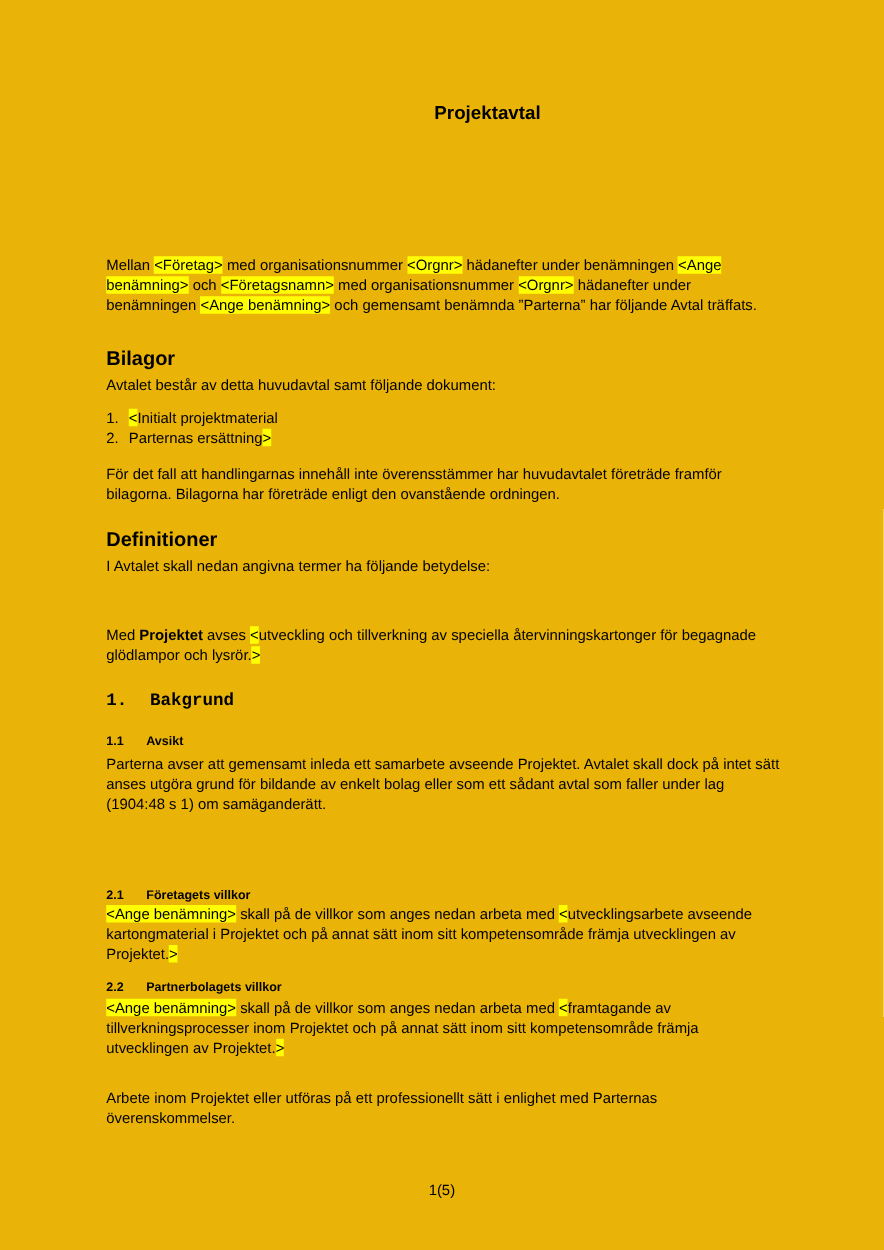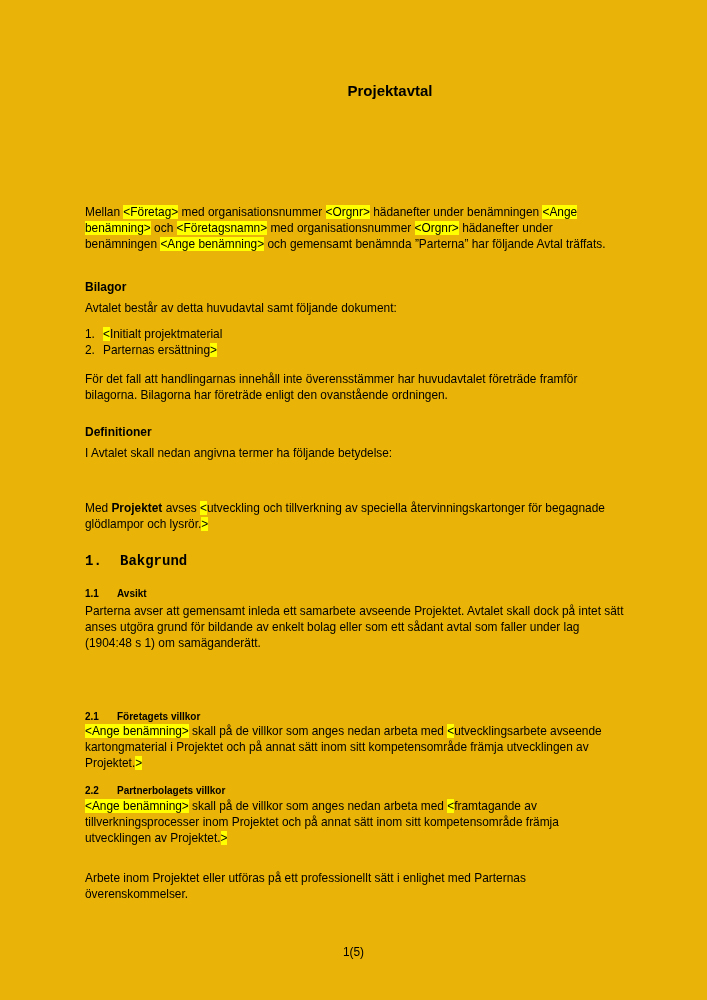--- a/index.html
+++ b/index.html
@@ -13,21 +13,21 @@
     font-size: 11.9px;
     line-height: 16px;
     overflow: hidden;
   }
   .block { position: absolute; left: 85px; width: 540px; margin: 0; }
   .title-block {
     position: absolute; left: 85px; width: 610px;
     text-align: center;
     font-size: 15px; font-weight: bold; line-height: 17px;
   }
-  .h2 { font-size: 12px; font-weight: bold; line-height: 17px; }
+  .h2 { font-size: 16px; font-weight: bold; line-height: 17px; }
   .h1num { font-size: 14px; font-weight: bold; line-height: 18px; font-family: Liberation Mono, monospace; }
   .h3num { font-size: 10px; font-weight: bold; line-height: 15px; }
   .numbox-l { display: inline-block; width: 35px; }
   .numbox-s { display: inline-block; width: 32px; }
   .li { display: flex; }
   .li .num { flex: 0 0 18px; }
   .hl { background: #ffff00; }
   .b { font-weight: bold; }
   .footer {
     position: absolute; left: 0; width: 707px;

